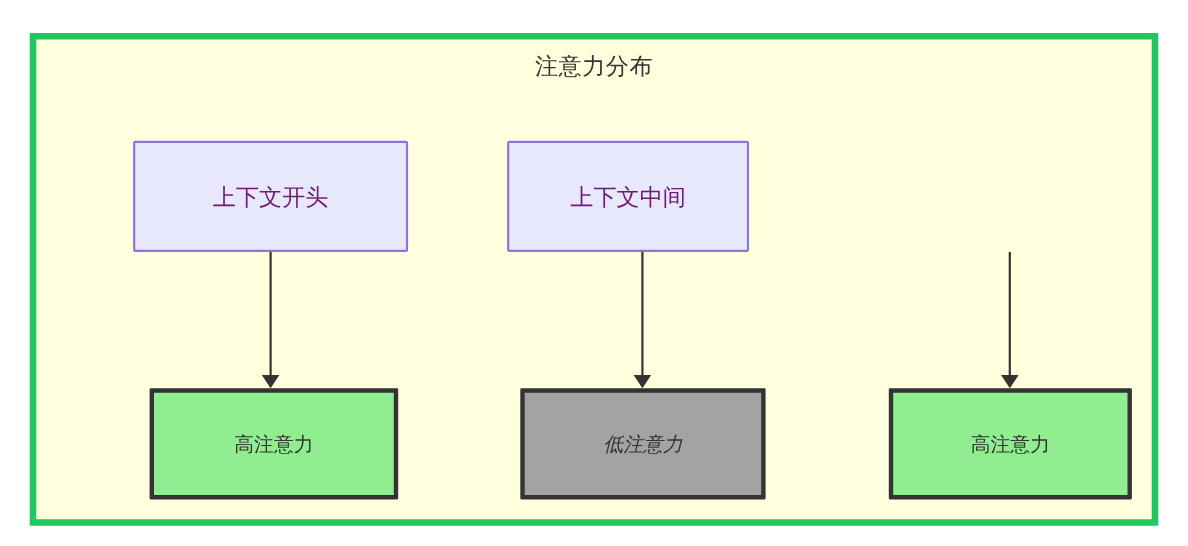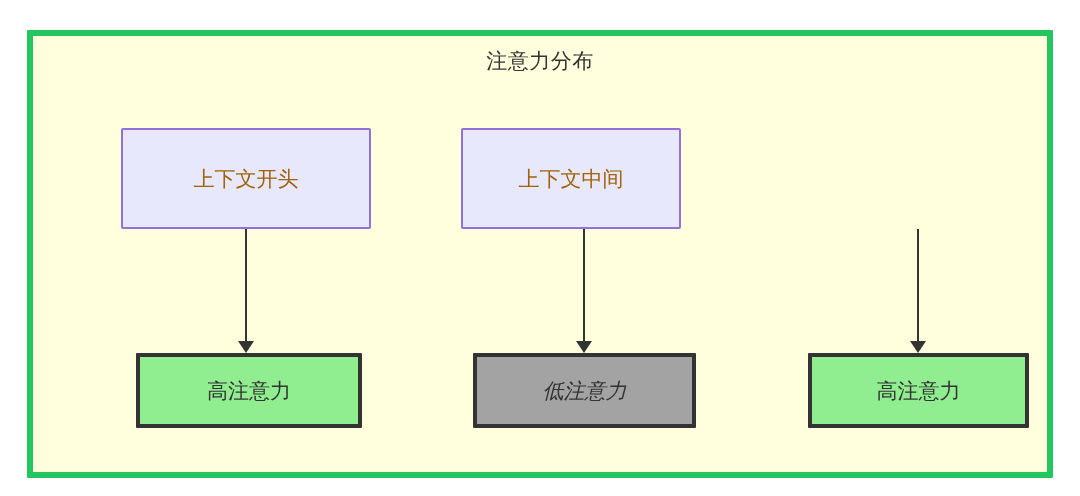--- a/index.html
+++ b/index.html
@@ -52,39 +52,39 @@
   .node-top {
     position: absolute;
     box-sizing: border-box;
     background: #e8e8fd;
     border: 2px solid #9370db;
     border-radius: 2px;
     display: flex;
     align-items: center;
     justify-content: center;
     font-size: 21px;
-    color: #a16207;
+    color: #701a75;
     height: 101px;
   }
   #node-ctx-start { left: 88px;  top: 92px; width: 250px; }
   #node-ctx-mid   { left: 428px; top: 92px; width: 220px; }
   #node-ctx-end   { left: 762px; top: 92px; width: 245px; }
 
   
   .node-bottom {
     position: absolute;
     box-sizing: border-box;
     border: 4px solid #333333;
     border-radius: 1px;
     display: flex;
     align-items: center;
     justify-content: center;
-    font-size: 21px;
+    font-size: 18px;
     color: #333333;
-    height: 75px;
+    height: 101px;
   }
   #node-attn-high-1 { left: 103px; top: 317px; width: 226px; background: #90ee90; }
   #node-attn-low    { left: 440px; top: 317px; width: 223px; background: #a3a3a3; font-style: italic; }
   #node-attn-high-2 { left: 775px; top: 317px; width: 221px; background: #90ee90; }
 
   
   .edge {
     position: absolute;
     width: 2px;
     background: #333333;

